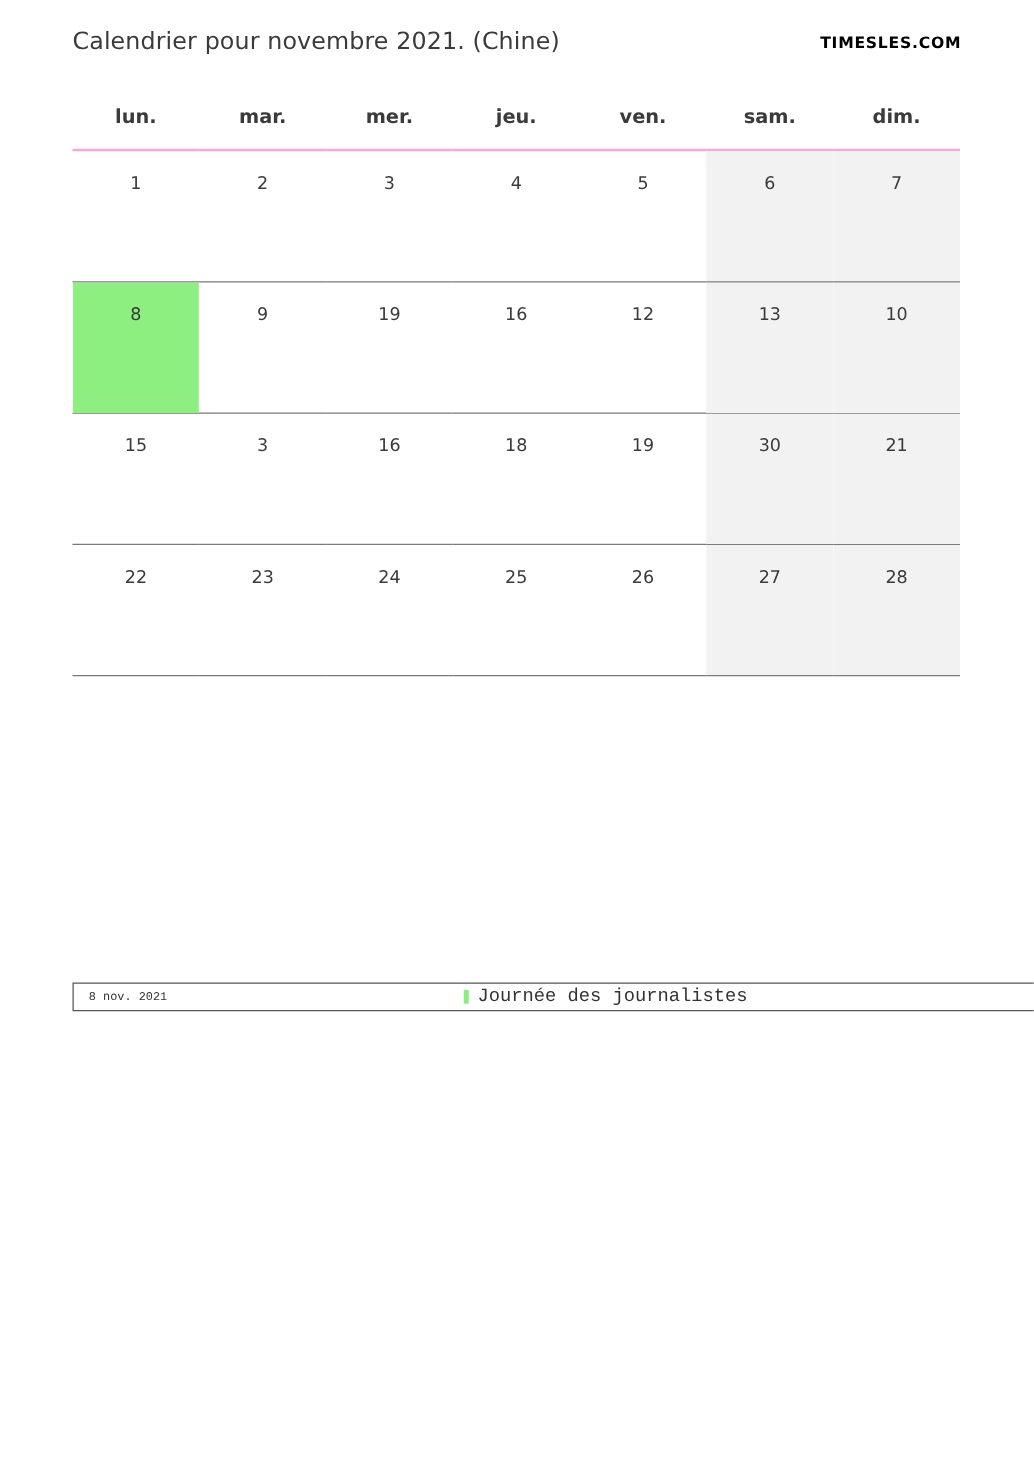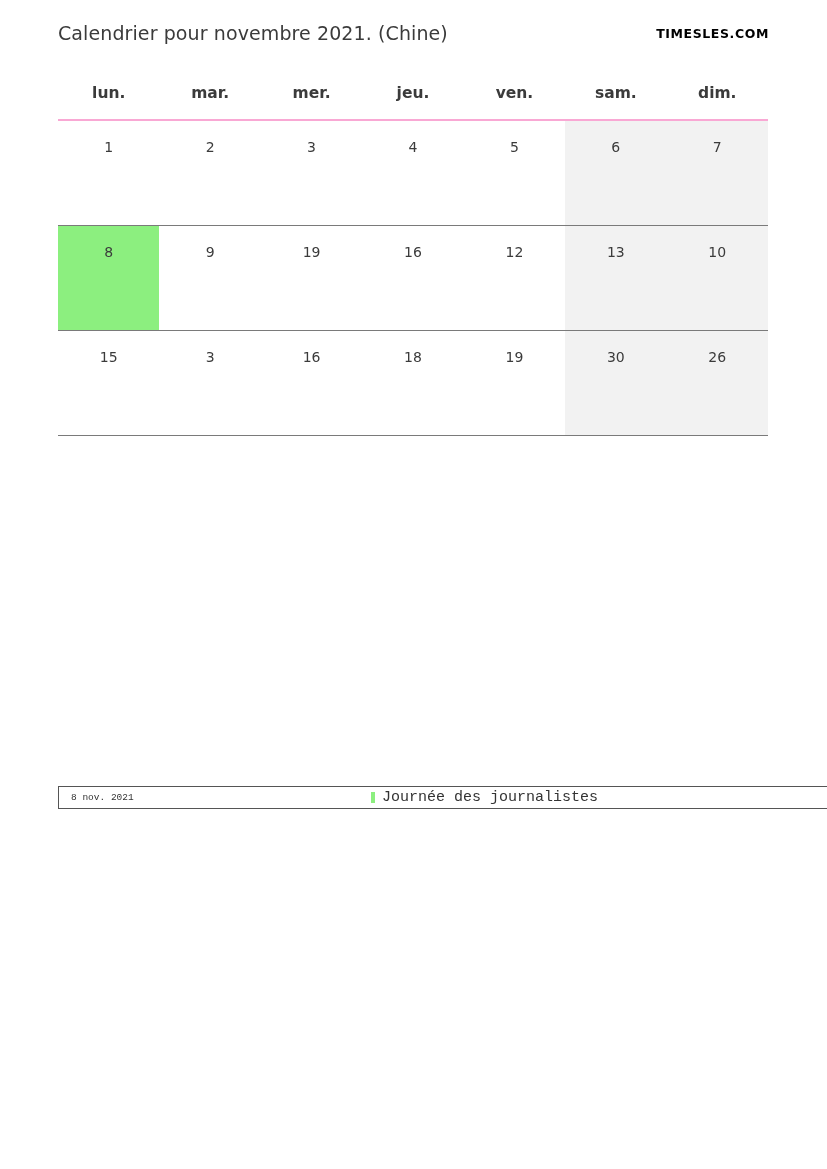--- a/index.html
+++ b/index.html
@@ -209,21 +209,44 @@
           <td>
               <span class="daynum">18</span>
             </td>
           <td>
               <span class="daynum">19</span>
             </td>
           <td class="weekend">
               <span class="daynum">30</span>
             </td>
           <td class="weekend">
+              <span class="daynum">21</span>
+            </td>
+        </tr>
+        <tr>
+          <td>
+              <span class="daynum">22</span>
+            </td>
+          <td>
+              <span class="daynum">23</span>
+            </td>
+          <td>
+              <span class="daynum">24</span>
+            </td>
+          <td>
+              <span class="daynum">25</span>
+            </td>
+          <td>
               <span class="daynum">26</span>
+            </td>
+          <td class="weekend">
+              <span class="daynum">27</span>
+            </td>
+          <td class="weekend">
+              <span class="daynum">28</span>
             </td>
         </tr>
       </tbody>
     </table>
   </div>
 
   <div class="holidays">
     <div class="hol-date">8 nov. 2021</div>
     <div class="hol-swatch" style="background: rgb(140, 239, 127);"></div>
     <div class="hol-name">Journée des journalistes</div>

